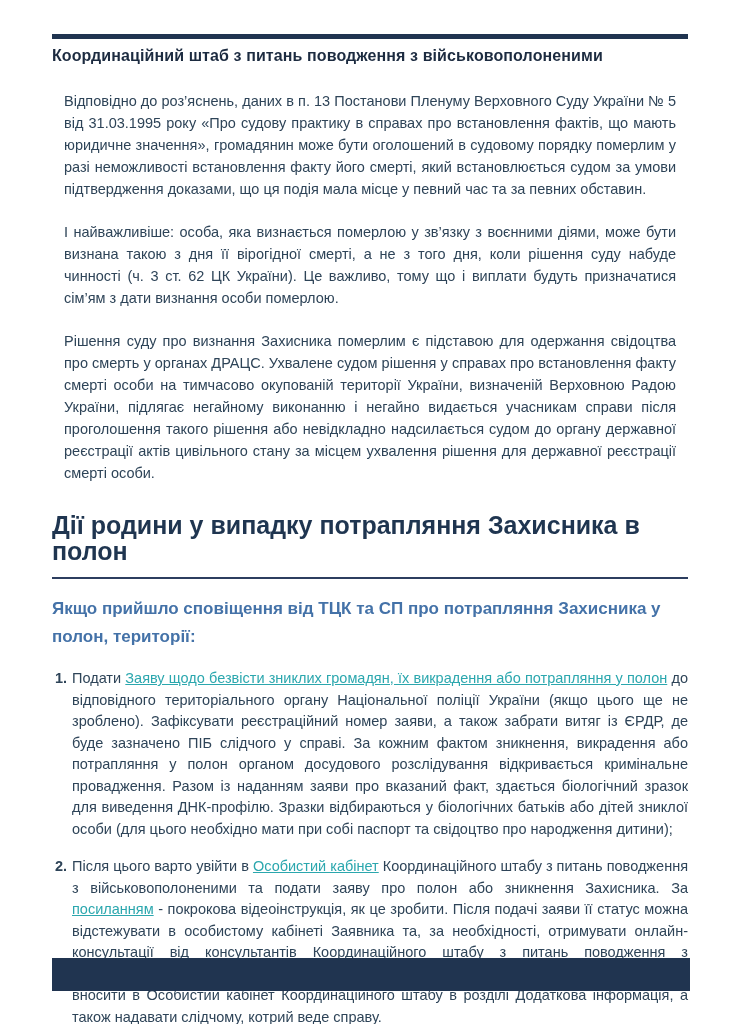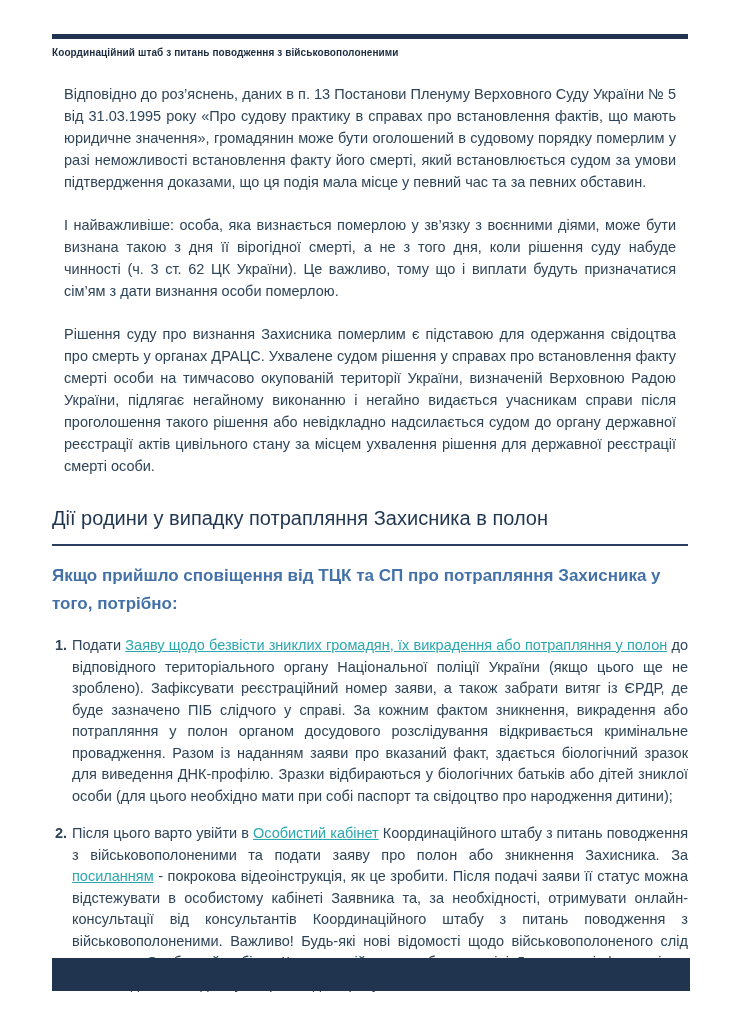--- a/index.html
+++ b/index.html
@@ -15,32 +15,32 @@
   html,body{margin:0;padding:0;}
   body{
     width:741px;height:1024px;position:relative;overflow:hidden;
     background:#ffffff;
     font-family:"Liberation Sans", sans-serif;
   }
   .page{position:absolute;inset:0;}
   .content{position:absolute;left:52px;top:0;width:636px;}
   .top-rule{margin-top:34px;height:5px;background:var(--navy-bar);}
   .header-title{
-    margin-top:8px;font-size:10px;font-weight:bold;color:var(--header-text);
+    margin-top:8px;font-size:16px;font-weight:bold;color:var(--header-text);
     letter-spacing:0.1px;
   }
   .para{
     margin:12px;margin-top:21px;
     font-size:14.5px;line-height:22px;color:var(--body-text);
     text-align:justify;
   }
   .para.first{margin-top:25px;}
   .section-heading{
     margin:0;margin-top:28px;
-    font-size:20px;line-height:26px;font-weight:normal;color:var(--heading-text);
+    font-size:25px;line-height:26px;font-weight:bold;color:var(--heading-text);
   }
   .section-divider{
     margin-top:13px;height:2px;background:var(--divider);border:none;
   }
   .section-subheading{
     margin:0;margin-top:16px;
     font-size:17px;line-height:28px;font-weight:bold;color:var(--subheading-text);
   }
   .numbered-list{margin-top:17px;}
   .list-item{
@@ -74,21 +74,21 @@
     <p class="para first">Відповідно до роз’яснень, даних в п. 13 Постанови Пленуму Верховного Суду України № 5 від 31.03.1995 року «Про судову практику в справах про встановлення фактів, що мають юридичне значення», громадянин може бути оголошений в судовому порядку померлим у разі неможливості встановлення факту його смерті, який встановлюється судом за умови підтвердження доказами, що ця подія мала місце у певний час та за певних обставин.</p>
 
     <p class="para">І найважливіше: особа, яка визнається померлою у зв’язку з воєнними діями, може бути визнана такою з дня її вірогідної смерті, а не з того дня, коли рішення суду набуде чинності (ч. 3 ст. 62 ЦК України). Це важливо, тому що і виплати будуть призначатися сім’ям з дати визнання особи померлою.</p>
 
     <p class="para">Рішення суду про визнання Захисника померлим є підставою для одержання свідоцтва про смерть у органах ДРАЦС. Ухвалене судом рішення у справах про встановлення факту смерті особи на тимчасово окупованій території України, визначеній Верховною Радою України, підлягає негайному виконанню і негайно видається учасникам справи після проголошення такого рішення або невідкладно надсилається судом до органу державної реєстрації актів цивільного стану за місцем ухвалення рішення для державної реєстрації смерті особи.</p>
 
     <h1 class="section-heading">Дії родини у випадку потрапляння Захисника в полон</h1>
 
     <div class="section-divider"></div>
 
-    <h2 class="section-subheading">Якщо прийшло сповіщення від ТЦК та СП про потрапляння Захисника у того, потрібно:</h2>
+    <h2 class="section-subheading">Якщо прийшло сповіщення від ТЦК та СП про потрапляння Захисника у полон, території:</h2>
 
     <div class="numbered-list">
 
       <div class="list-item">
         <span class="list-item-number">1.</span>
         <span class="list-item-text"><span>Подати </span><a class="link" href="#">Заяву щодо безвісти зниклих громадян, їх викрадення або потрапляння у полон</a><span> до відповідного територіального органу Національної поліції України (якщо цього ще не зроблено). Зафіксувати реєстраційний номер заяви, а також забрати витяг із ЄРДР, де буде зазначено ПІБ слідчого у справі. За кожним фактом зникнення, викрадення або потрапляння у полон органом досудового розслідування відкривається кримінальне провадження. Разом із наданням заяви про вказаний факт, здається біологічний зразок для виведення ДНК-профілю. Зразки відбираються у біологічних батьків або дітей зниклої особи (для цього необхідно мати при собі паспорт та свідоцтво про народження дитини);</span></span>
       </div>
 
       <div class="list-item">
         <span class="list-item-number">2.</span>

